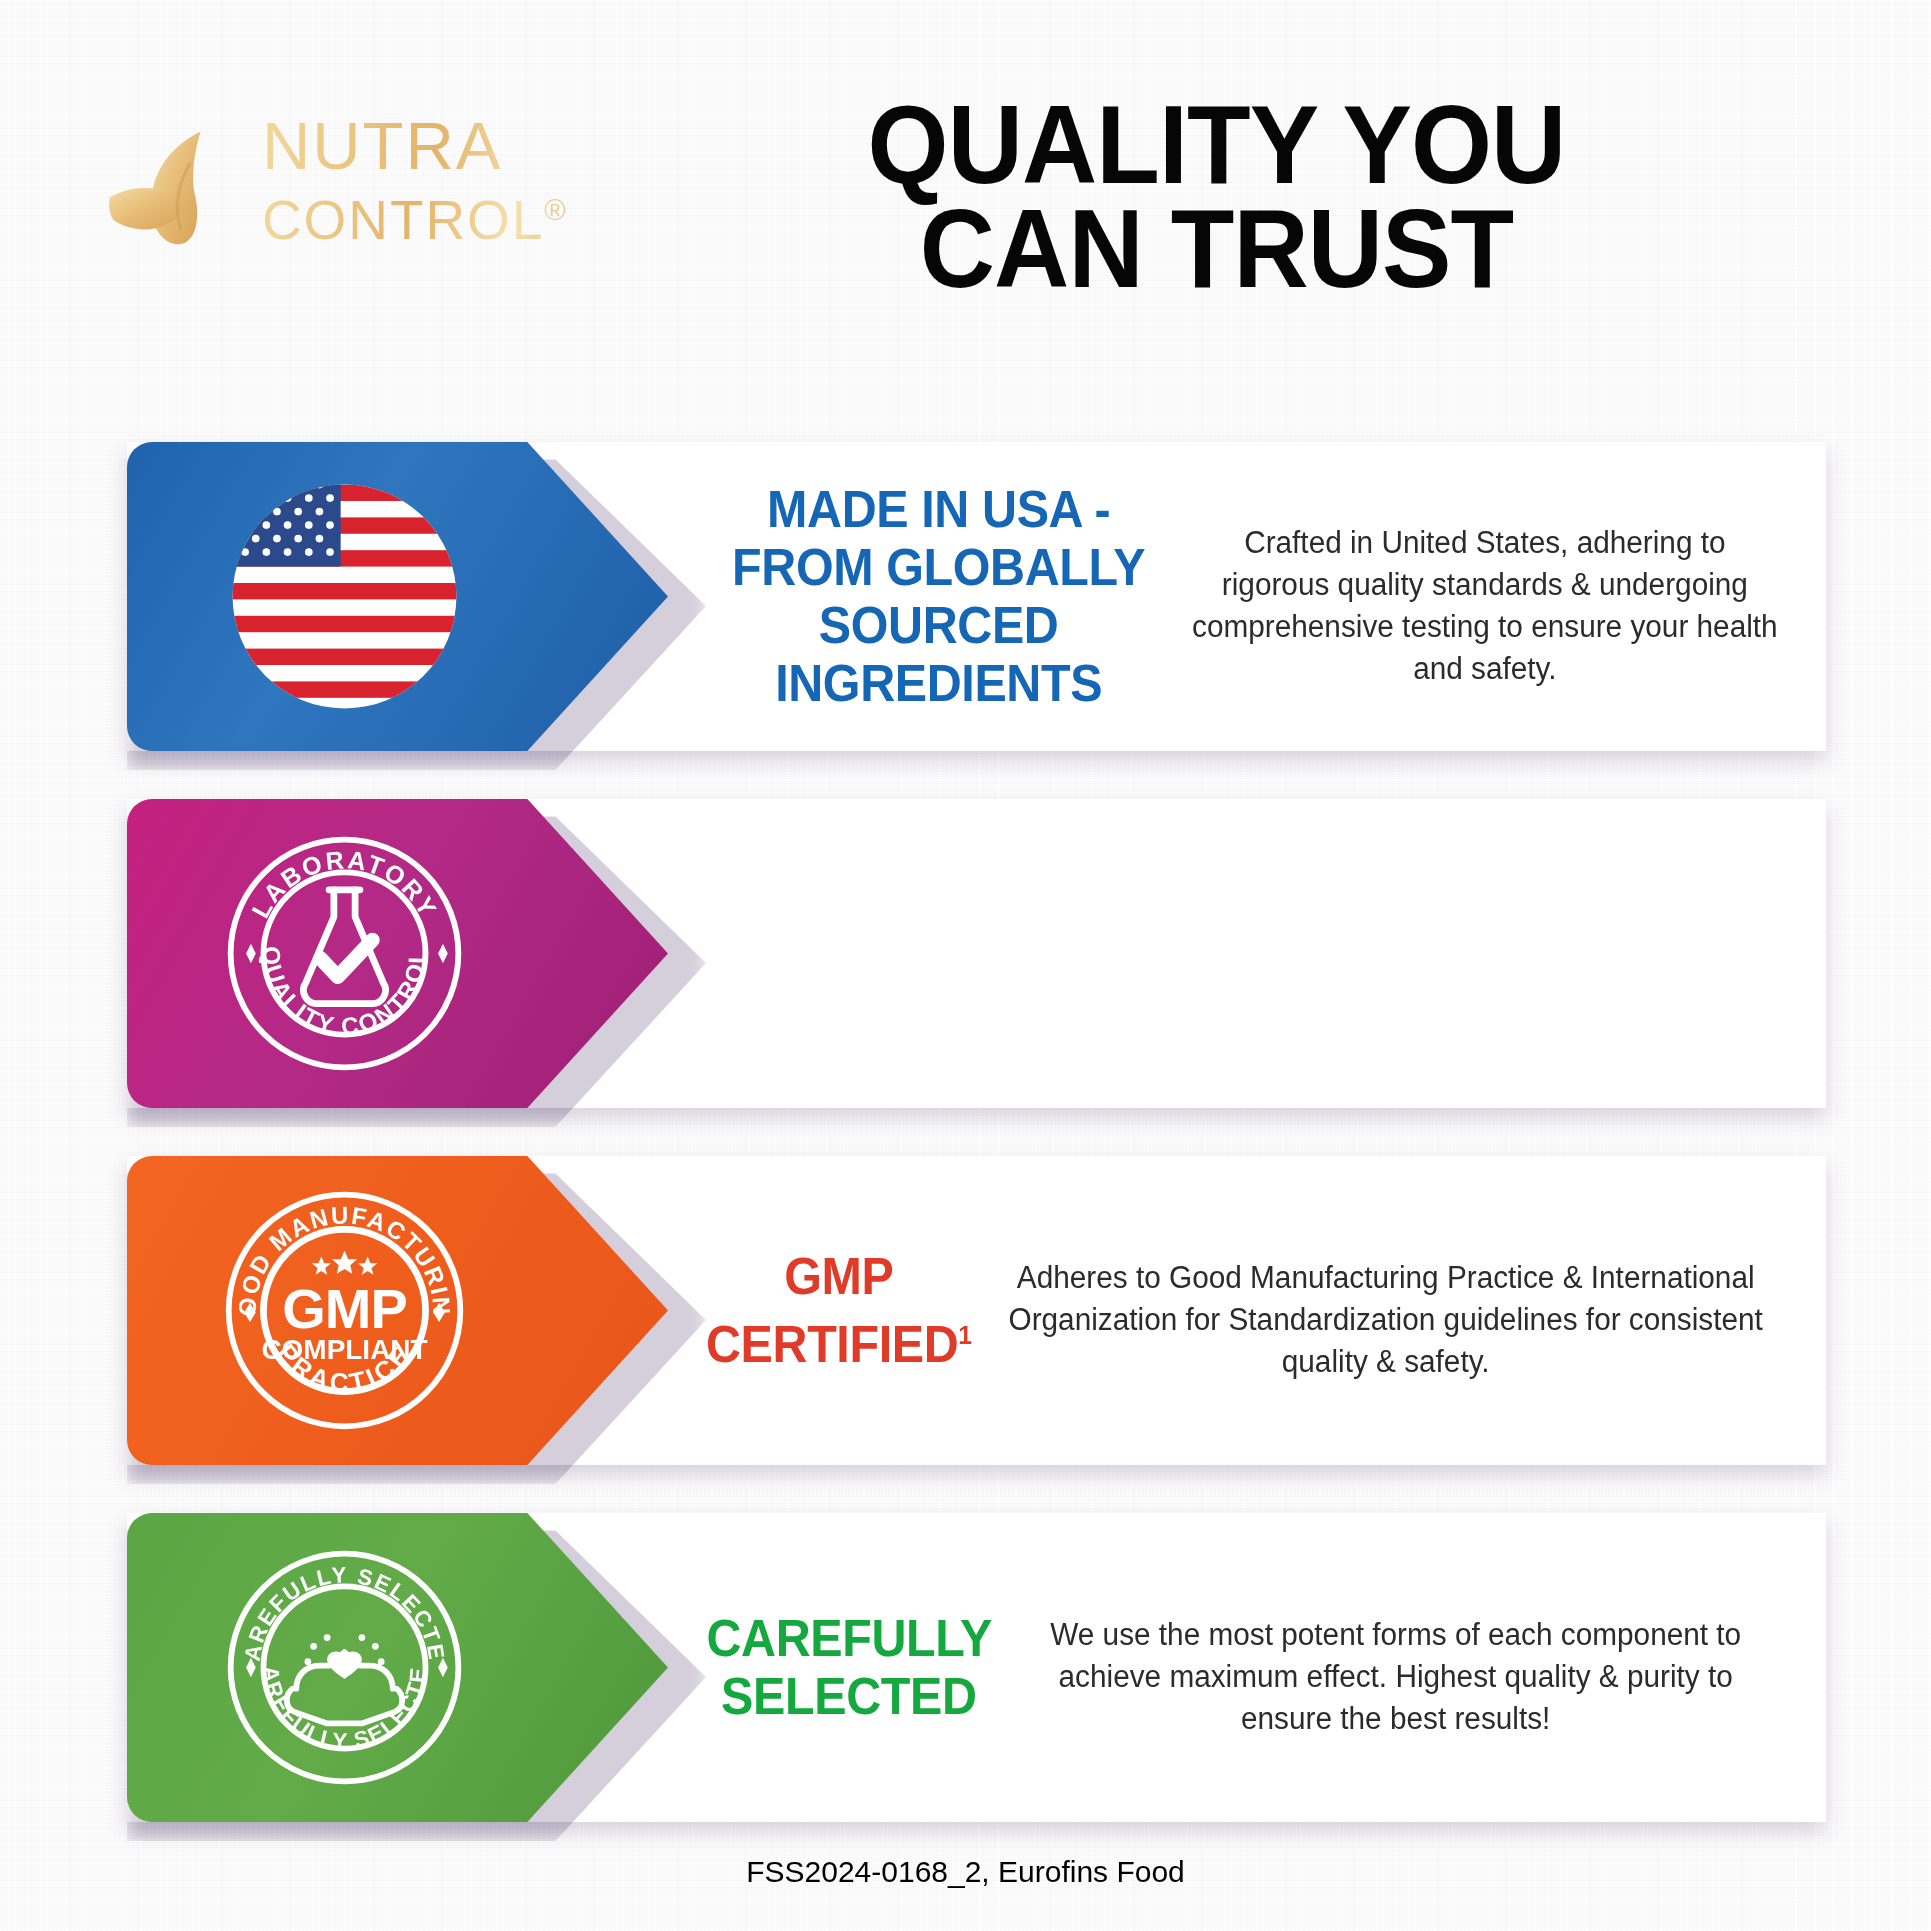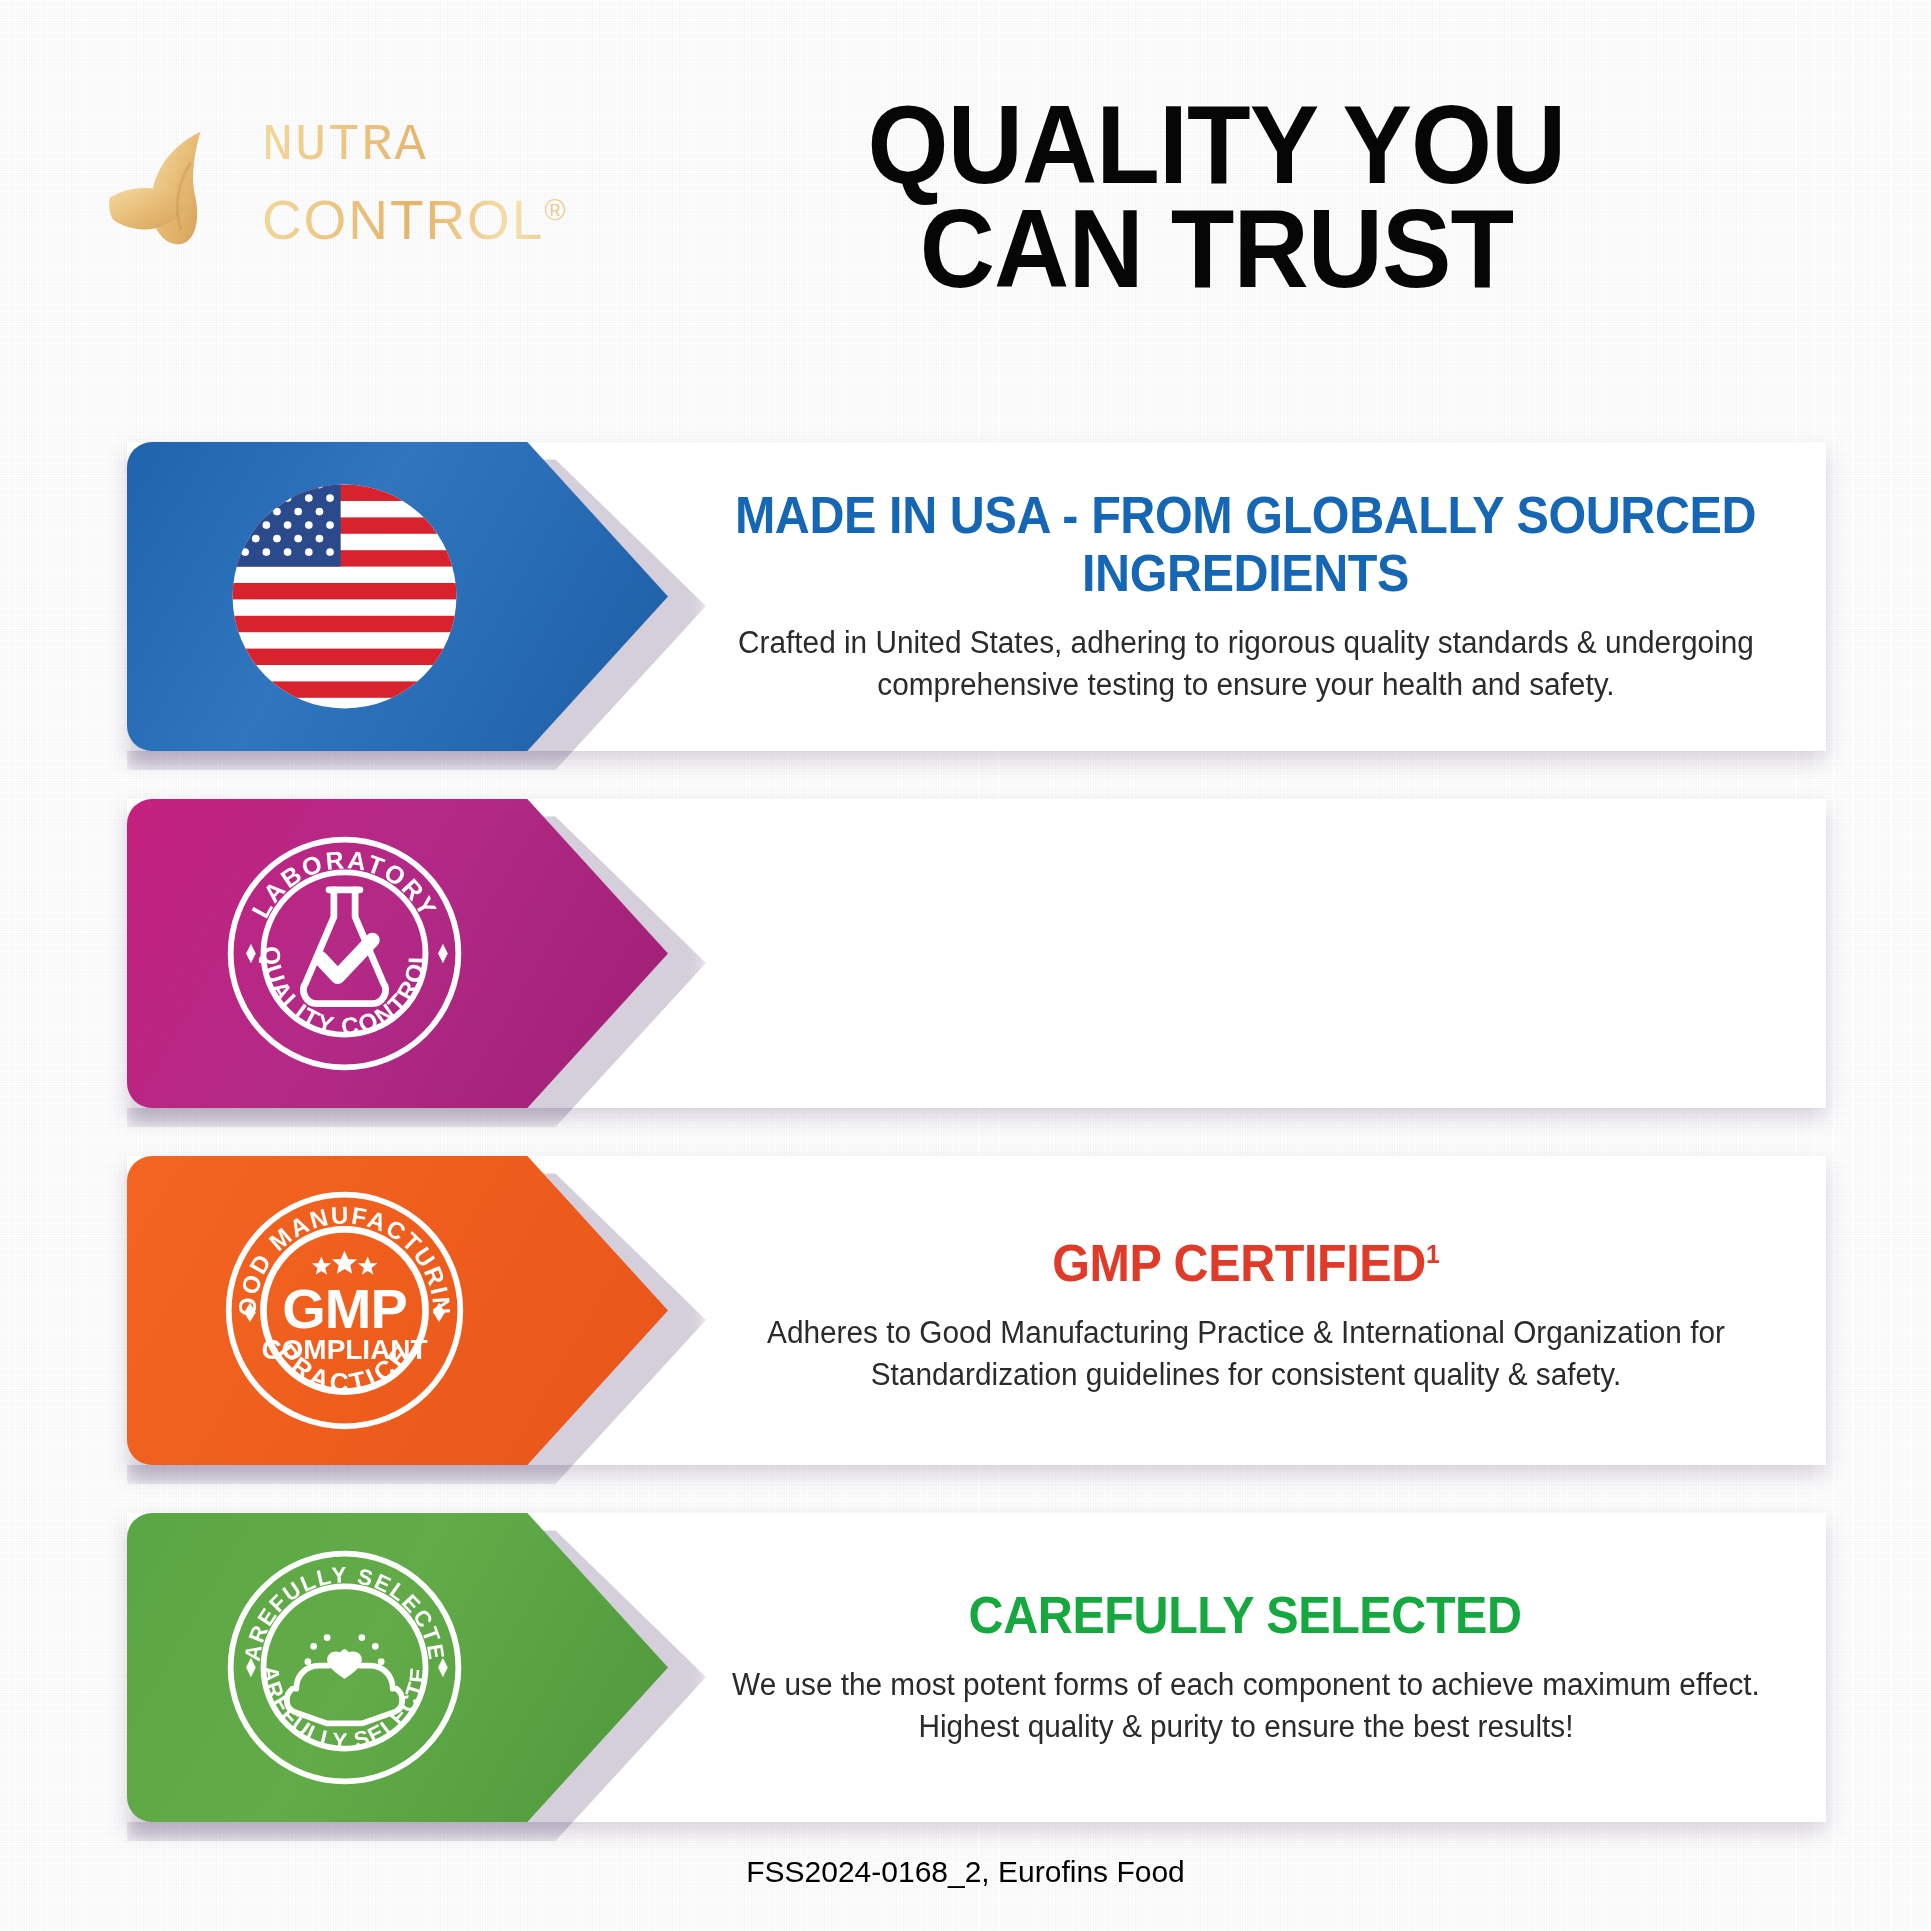--- a/index.html
+++ b/index.html
@@ -26,22 +26,22 @@
   }
   .page{ position:relative; z-index:2; width:1931px; height:1931px; }
 
   
   .header{ position:absolute; top:0; left:0; width:1931px; height:367px; }
 
   .logo{ position:absolute; left:108px; top:114px; width:541px; height:154px; }
   .logo-leaf{ position:absolute; left:0; top:13.5px; width:154px; height:127px; }
   .logo-text{ position:absolute; left:154px; top:0px; width:386px; }
   .logo-line1{
-    font-family:Liberation Mono, monospace;
-    font-size:52px; letter-spacing:1.9px; font-weight:400;
+    font-family:Liberation Sans, sans-serif;
+    font-size:67px; letter-spacing:1.9px; font-weight:400;
     color:#e8c07a; line-height:64px;
     background:linear-gradient(95deg,#f3d79c 0%,#e3b369 45%,#f6e0ad 70%,#d9a65c 100%);
     -webkit-background-clip:text; background-clip:text; -webkit-text-fill-color:transparent;
   }
   .logo-line2{
     font-family:"Liberation Sans", sans-serif;
     font-size:55px; letter-spacing:1.9px; font-weight:400;
     line-height:64px; white-space:nowrap;
     background:linear-gradient(95deg,#f3d79c 0%,#e3b369 40%,#f6e0ad 65%,#cf9a4f 100%);
     -webkit-background-clip:text; background-clip:text; -webkit-text-fill-color:transparent;
@@ -82,21 +82,21 @@
 
   .badge-wrap{
     position:absolute; left:0; top:0; width:541px; height:309px;
     display:flex; align-items:center; justify-content:center;
     padding-right:106px;
   }
   .badge{ width:247px; height:247px; }
 
   .card-body{
     position:absolute; left:676px; top:0; width:1139px; height:309px;
-    display:flex; flex-direction:column; align-items:center; justify-content:center;
+    display:flex; flex-direction:row; align-items:center; justify-content:center;
     text-align:center; padding:0 23px;
   }
   .card-title{
     font-weight:700; font-size:51px; line-height:58px; letter-spacing:-0.4px;
     transform:scaleX(.95); transform-origin:center;
   }
   .card-title sup{ font-size:26px; vertical-align:super; font-weight:700; }
   .t-blue{ color:#1566b4; }
   .t-pink{ color:#9b3c97; }
   .t-red { color:#e03a28; }

